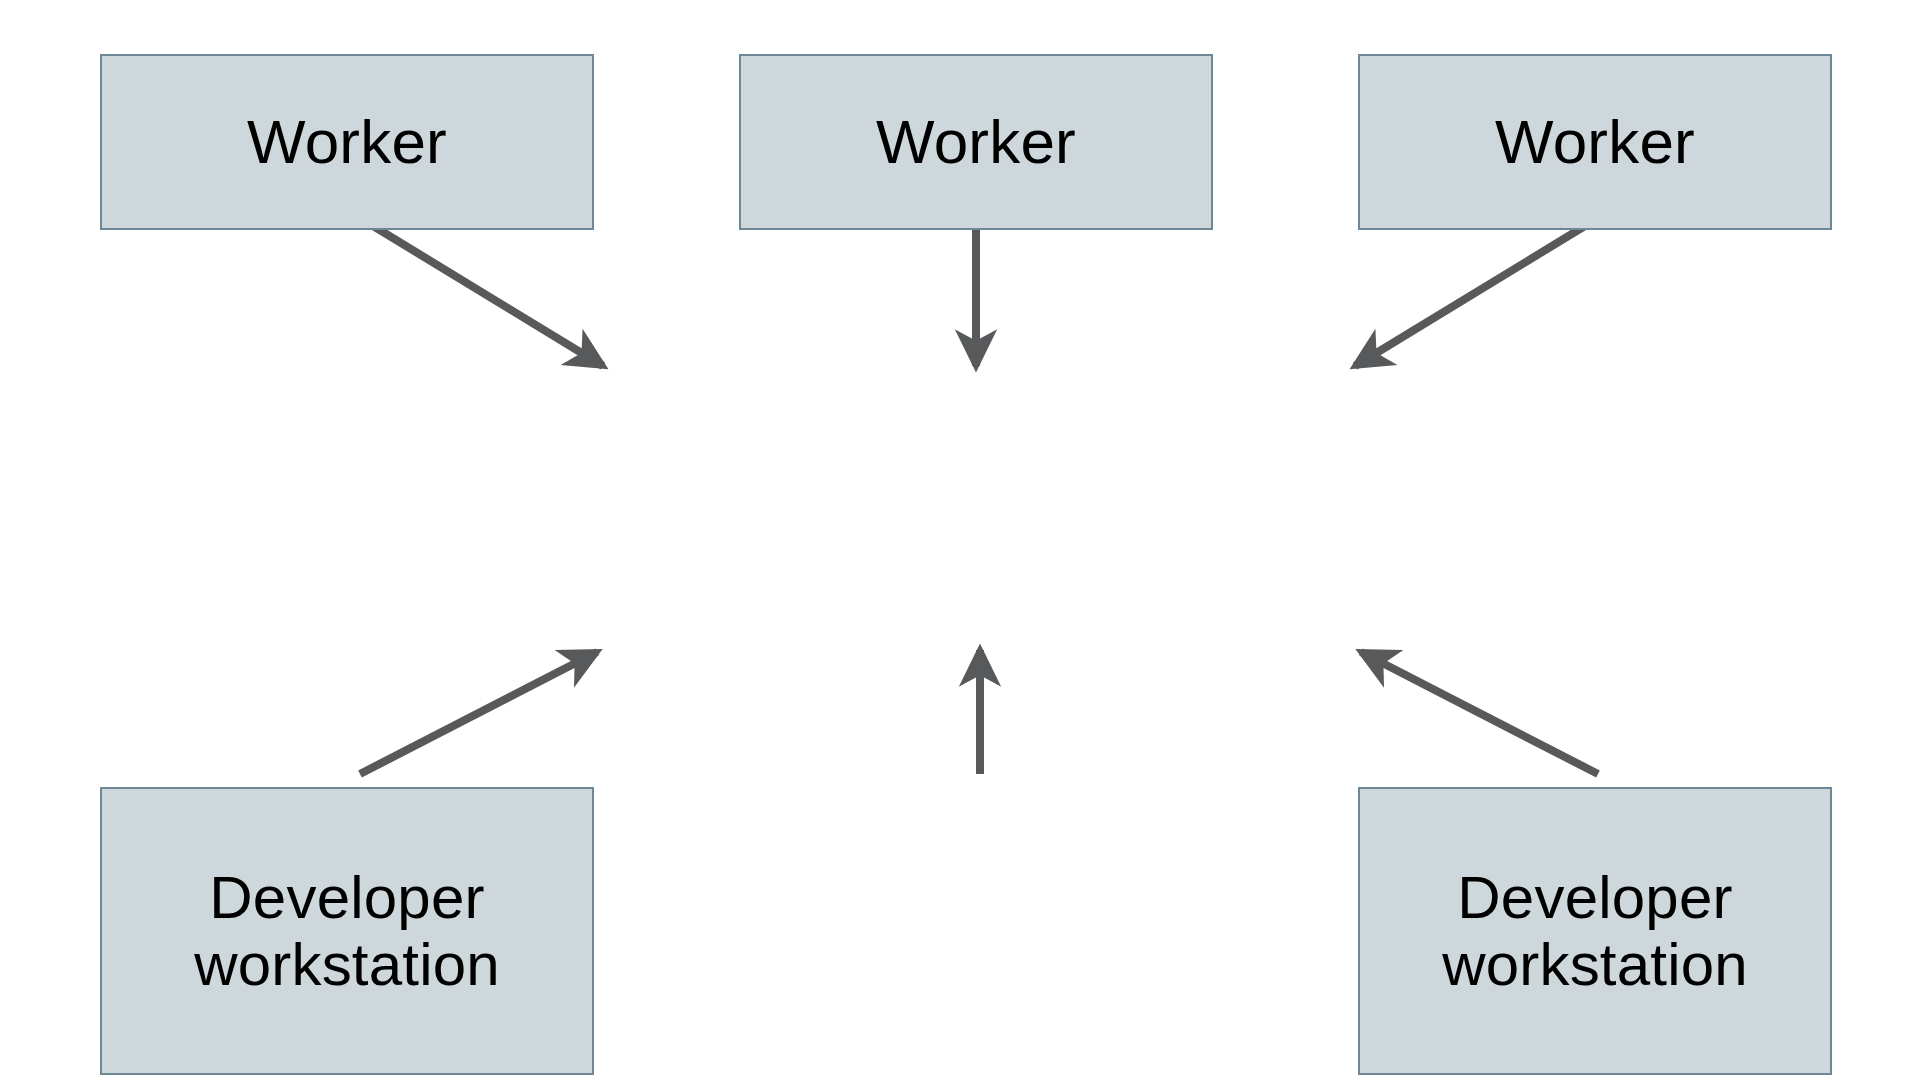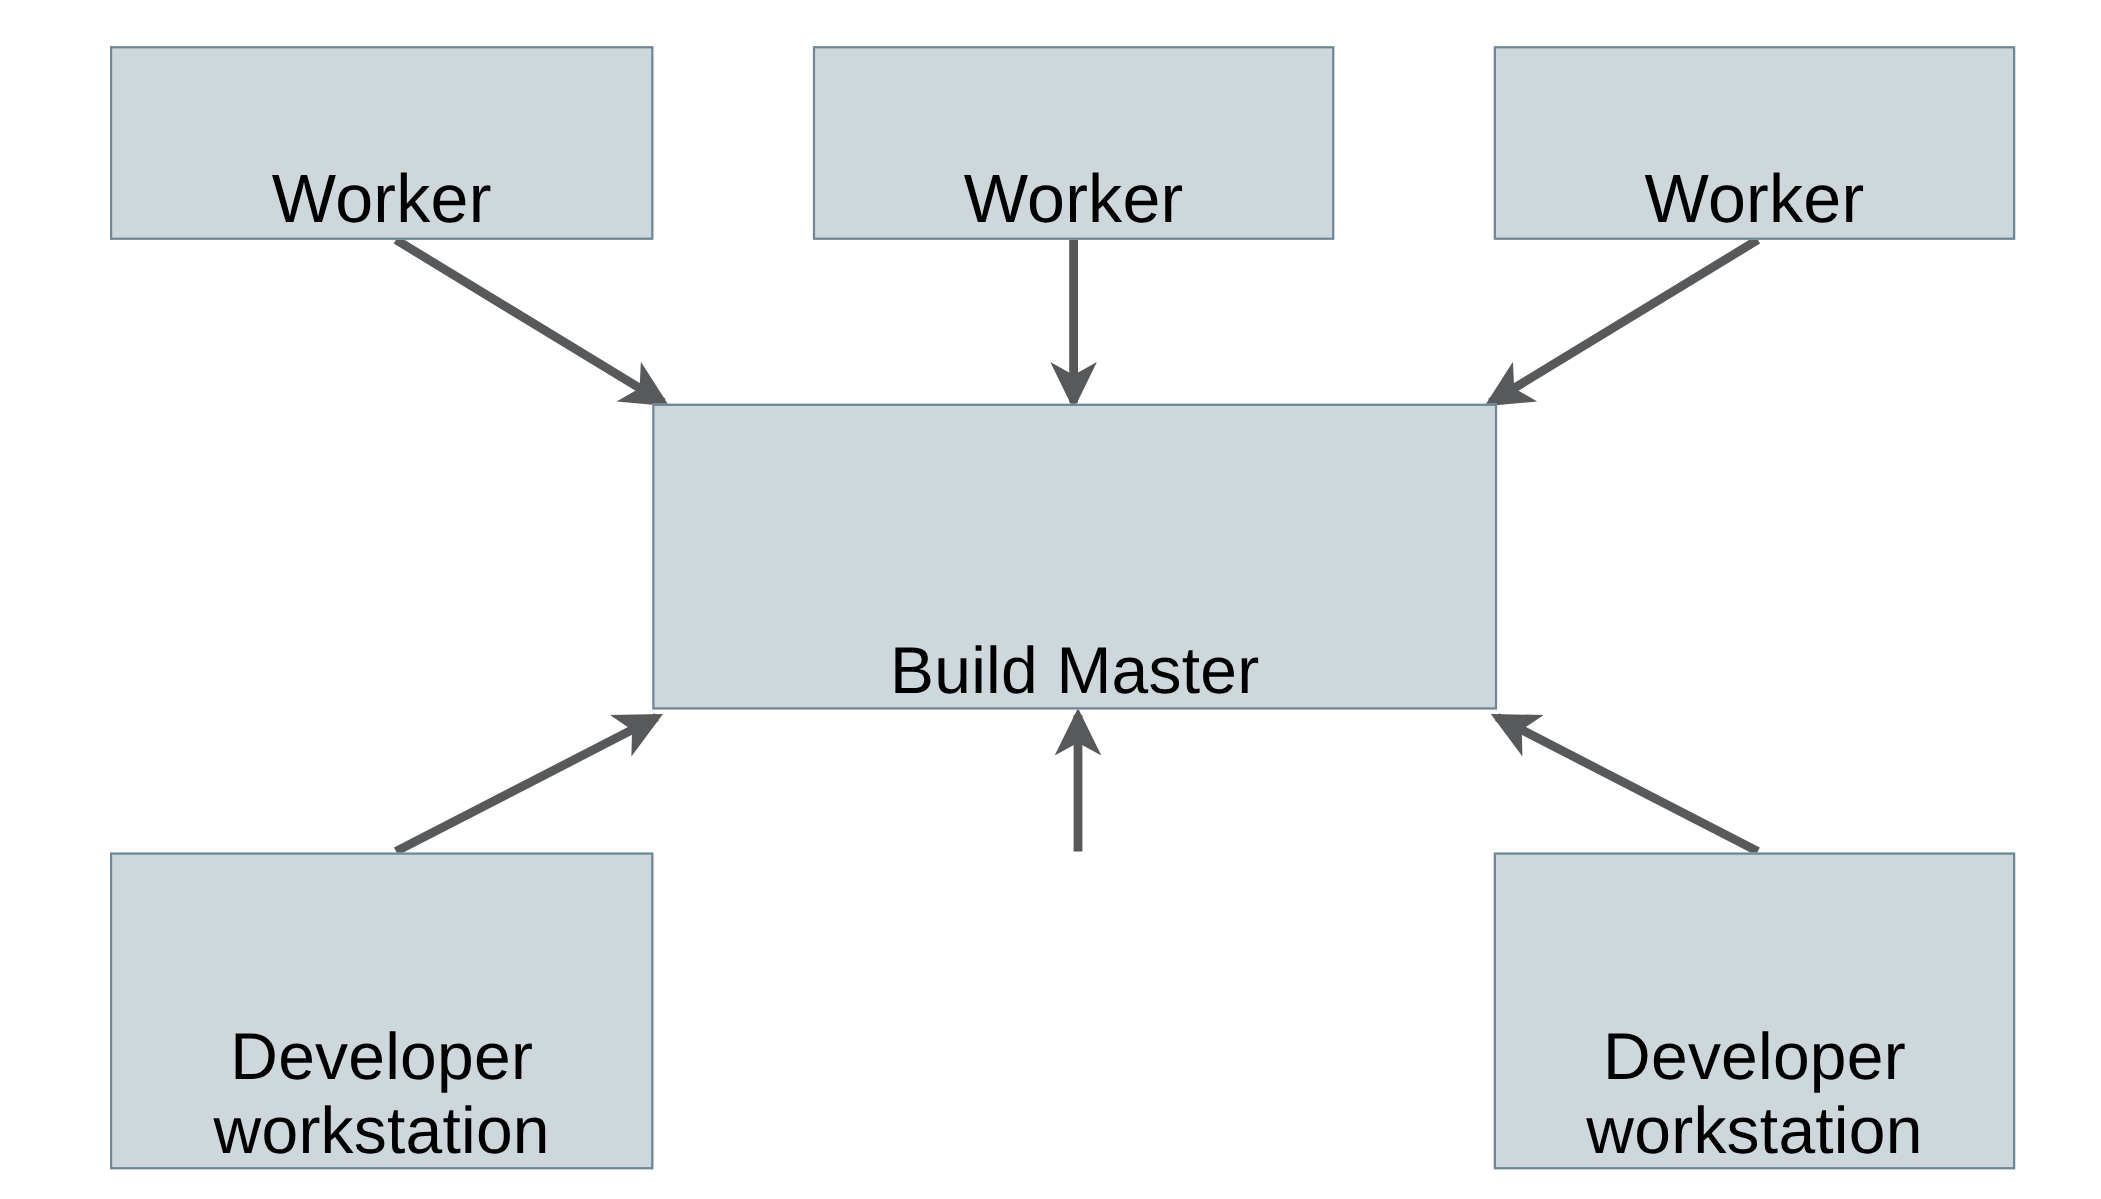--- a/index.html
+++ b/index.html
@@ -25,28 +25,29 @@
     width: 1910px;
     height: 1090px;
     pointer-events: none;
   }
   .node {
     position: absolute;
     box-sizing: border-box;
     background: #ced7db;
     border: 2px solid #6d8796;
     display: flex;
-    align-items: flex-end;
+    align-items: center;
     justify-content: center;
     text-align: center;
     color: #000000;
     font-weight: 400;
     line-height: 1.12;
     letter-spacing: 0.2px;
     white-space: pre-line;
+    margin-top: 12px;
   }
   .node-label {
     display: block;
     width: 100%;
     white-space: pre-line;
   }
   
   #node-worker-left  { left: 100px; top: 42px;  width: 494px; height: 176px; font-size: 62px; }
   #node-worker-mid   { left: 739px; top: 42px;  width: 474px; height: 176px; font-size: 62px; }
   #node-worker-right { left: 1358px;top: 42px;  width: 474px; height: 176px; font-size: 62px; }
@@ -99,23 +100,20 @@
   </div>
 
   <div class="node" id="node-worker-mid">
     <span class="node-label">Worker</span>
   </div>
 
   <div class="node" id="node-worker-right">
     <span class="node-label">Worker</span>
   </div>
 
-  <div class="node" id="node-build-master">
-    <span class="node-label">Build Master</span>
-  </div>
 
   <div class="node" id="node-dev-left">
     <span class="node-label">Developer
 workstation</span>
   </div>
 
 
   <div class="node" id="node-dev-right">
     <span class="node-label">Developer
 workstation</span>

